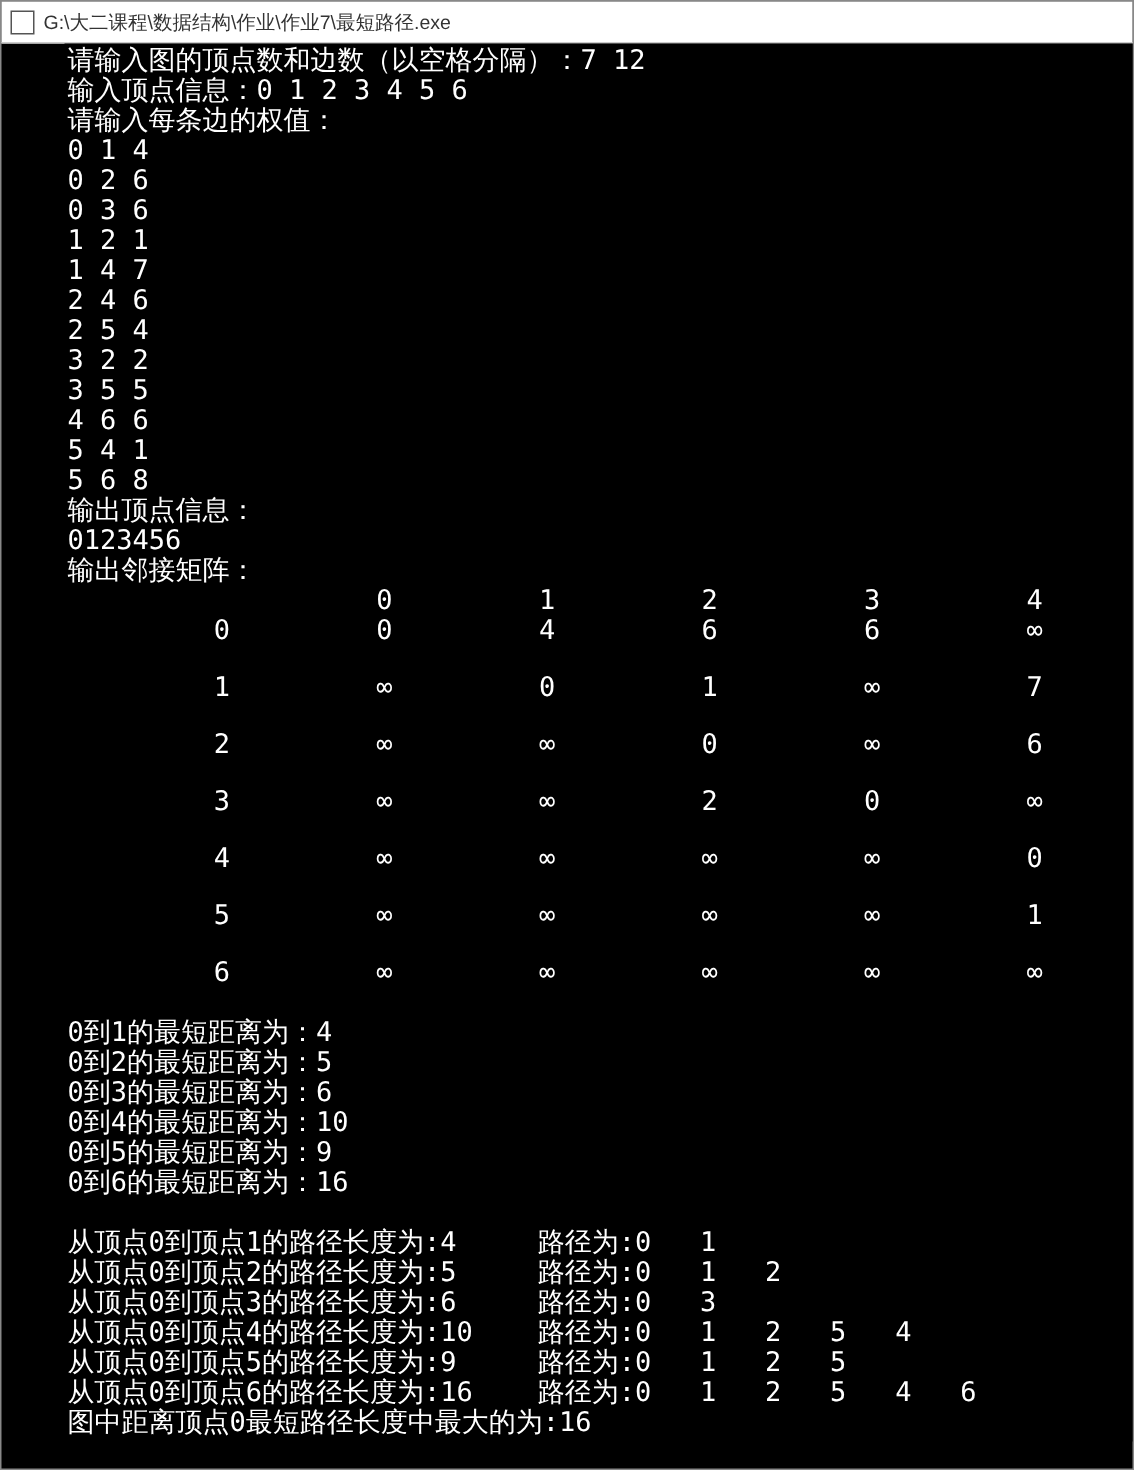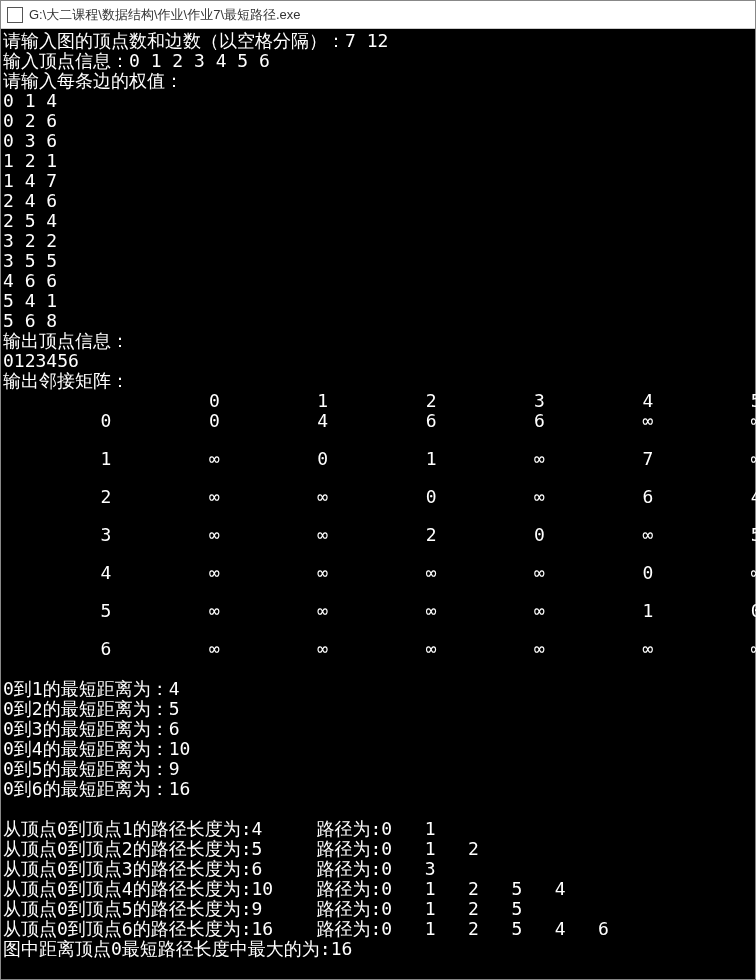--- a/index.html
+++ b/index.html
@@ -36,20 +36,21 @@
     background: #fff;
   }
   .console {
     background: #000;
     color: #fff;
     font-size: 18px;
     line-height: 20px;
     padding: 2px 2px;
     white-space: pre;
     font-family: "NSimSun", "SimSun", "Consolas", monospace;
+    margin-left: 42px;
   }
   .row { white-space: pre; }
 </style>
 </head>
 <body>
 
 <div class="window">
   <div class="titlebar">
     <span class="icon"></span>
     <span>G:\大二课程\数据结构\作业\作业7\最短路径.exe</span>

